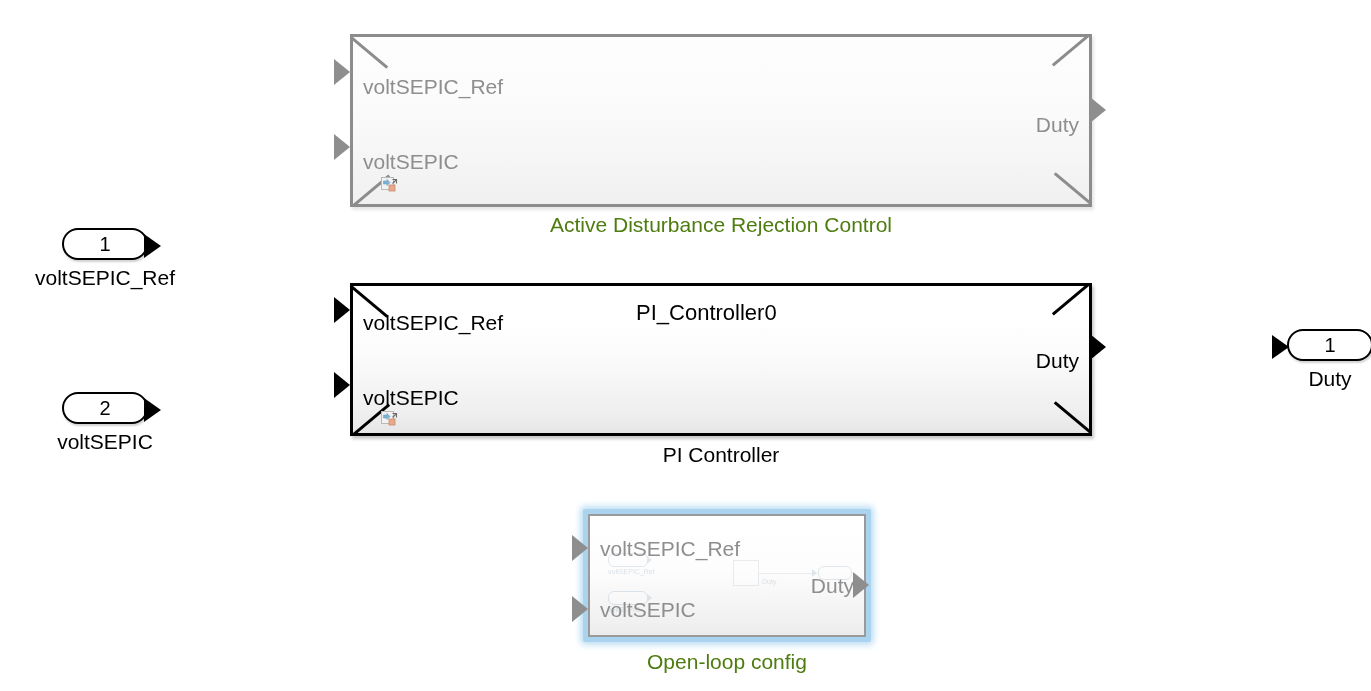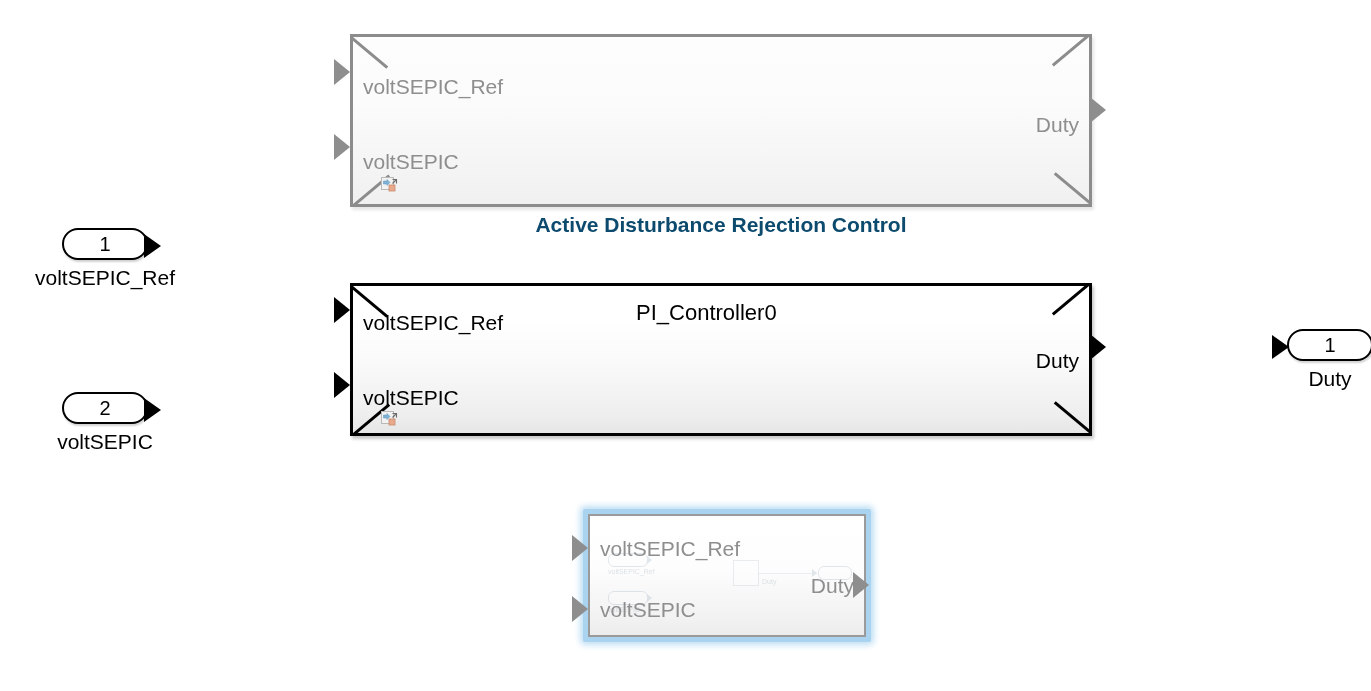--- a/index.html
+++ b/index.html
@@ -144,21 +144,21 @@
   .block-title.dim { color: #8e8e8e; }
 
   
   .block-caption {
     position: absolute;
     font-size: 21px;
     white-space: nowrap;
     text-align: center;
     color: #000;
   }
-  .block-caption.dim { color: #0c4a6e; font-weight: bold; }
+  .block-caption.dim { color: #4d7c0f; }
 
   
   .badge-icon {
     position: absolute;
     width: 17px;
     height: 16px;
   }
 
   
   .thumb { position: absolute; opacity: 0.30; }
@@ -271,20 +271,21 @@
       <rect x="8" y="8" width="6" height="6" fill="#e8a88c" stroke="#c78a6d" stroke-width="0.8"></rect>
       <path d="M11.5 2.5 L15.5 2.5 L15.5 6.5" fill="none" stroke="#6b6b6b" stroke-width="1.1"></path>
       <path d="M11.5 6.5 L15.5 2.5" fill="none" stroke="#6b6b6b" stroke-width="1.1"></path>
     </svg>
   </div>
 
   <div class="in-arrow" style="left:334px; top:297px;"></div>
   <div class="in-arrow" style="left:334px; top:372px;"></div>
   <div class="out-arrow" style="left:1090px; top:334px;"></div>
 
+  <div class="block-caption" style="left:350px; top:443px; width:742px;">PI Controller</div>
 
   <div class="halo" style="left:583px; top:509px; width:288px; height:133px;"></div>
 
   <div class="sysblock ghost" style="left:588px; top:514px; width:278px; height:123px;">
 
     <div class="thumb">
       <div class="thumb-pill" style="left:18px; top:37px; width:40px; height:14px;"></div>
       <div class="thumb-tri" style="left:57px; top:40px;"></div>
       <div class="thumb-text" style="left:18px; top:52px;">voltSEPIC_Ref</div>
 
@@ -302,14 +303,15 @@
     <div class="inlabel dim" style="left:10px; top:21px;">voltSEPIC_Ref</div>
     <div class="inlabel dim" style="left:10px; top:82px;">voltSEPIC</div>
 
     <div class="outlabel dim" style="right:10px; top:58px;">Duty</div>
   </div>
 
   <div class="in-arrow gray" style="left:572px; top:535px;"></div>
   <div class="in-arrow gray" style="left:572px; top:596px;"></div>
   <div class="out-arrow gray" style="left:853px; top:572px;"></div>
 
+  <div class="block-caption dim" style="left:588px; top:650px; width:278px;">Open-loop config</div>
 
 </div>
 
 </body></html>

